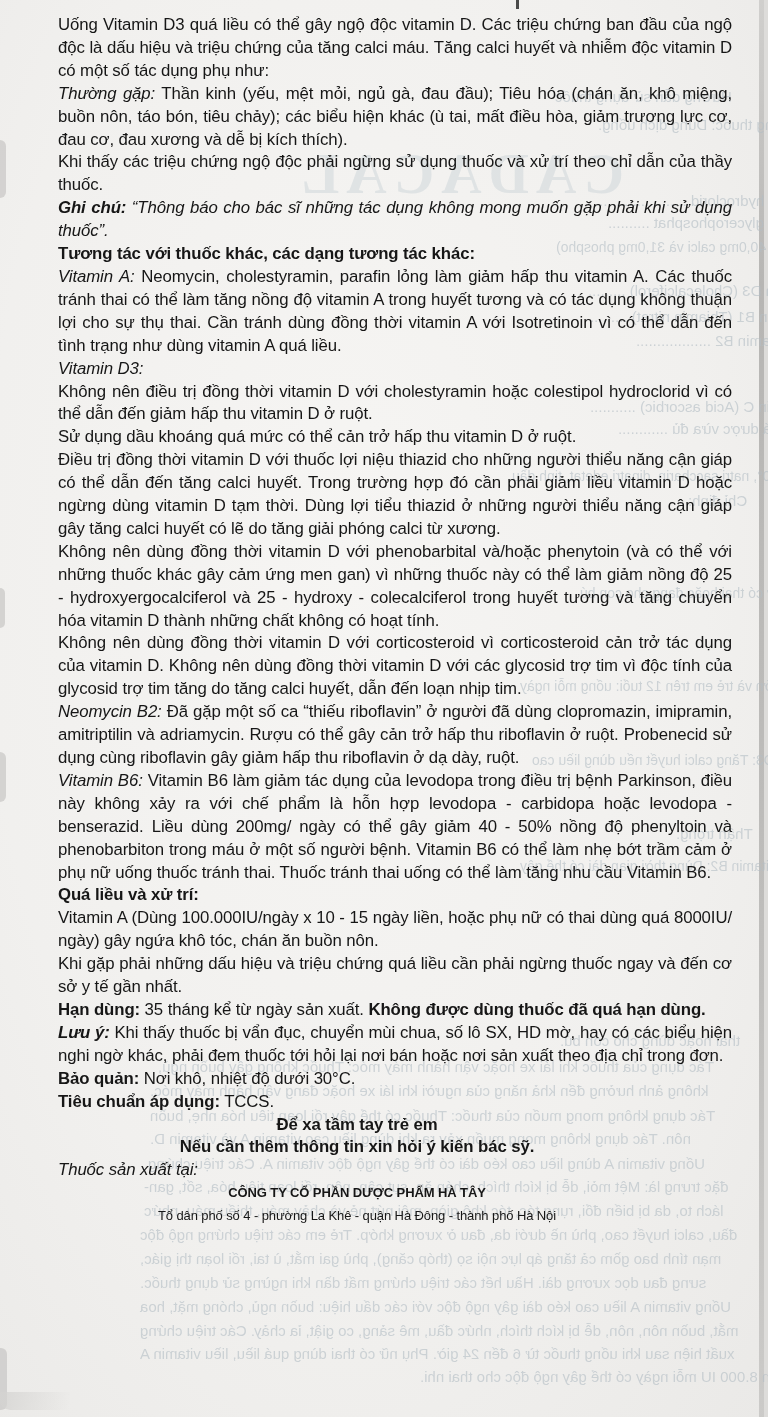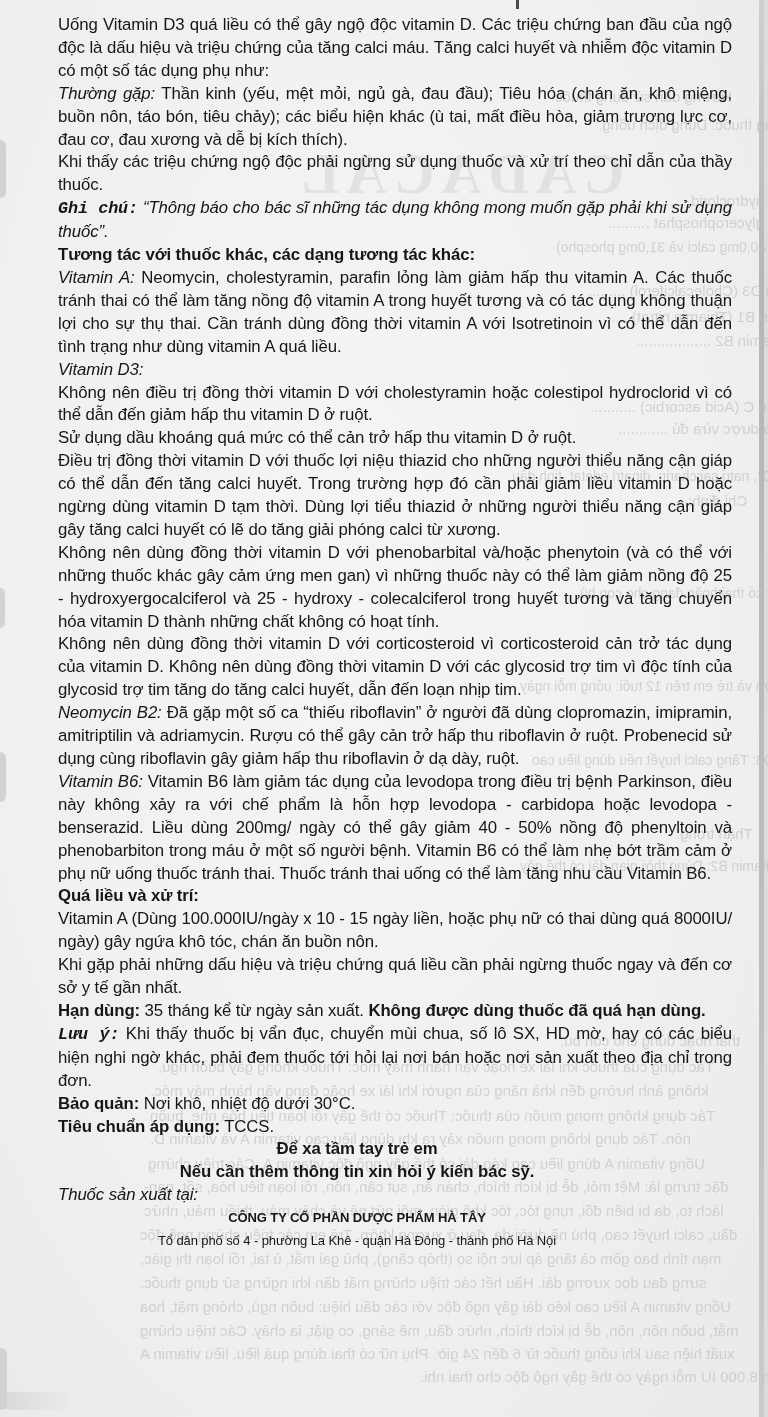--- a/index.html
+++ b/index.html
@@ -30,21 +30,21 @@
 
   
   .content{
     position:relative;z-index:2;
     padding:14px 36px 0 58px;
     font-size:16.8px;line-height:22.9px;letter-spacing:-.1px;
   }
   .p{margin:0;text-align:justify;}
   .it{font-style:italic;}
   .b{font-weight:700;}
-  .bi{font-weight:700;font-style:italic;font-family:Liberation Mono, monospace;}
+  .bi{font-weight:700;font-style:italic;}
   .center-block{text-align:center;margin-right:76px;}
   .warn{font-weight:700;}
   .company-name{font-weight:700;font-size:13px;}
   .addr{font-size:13px;}
 </style>
 </head>
 <body>
 
 <div class="page">
 

